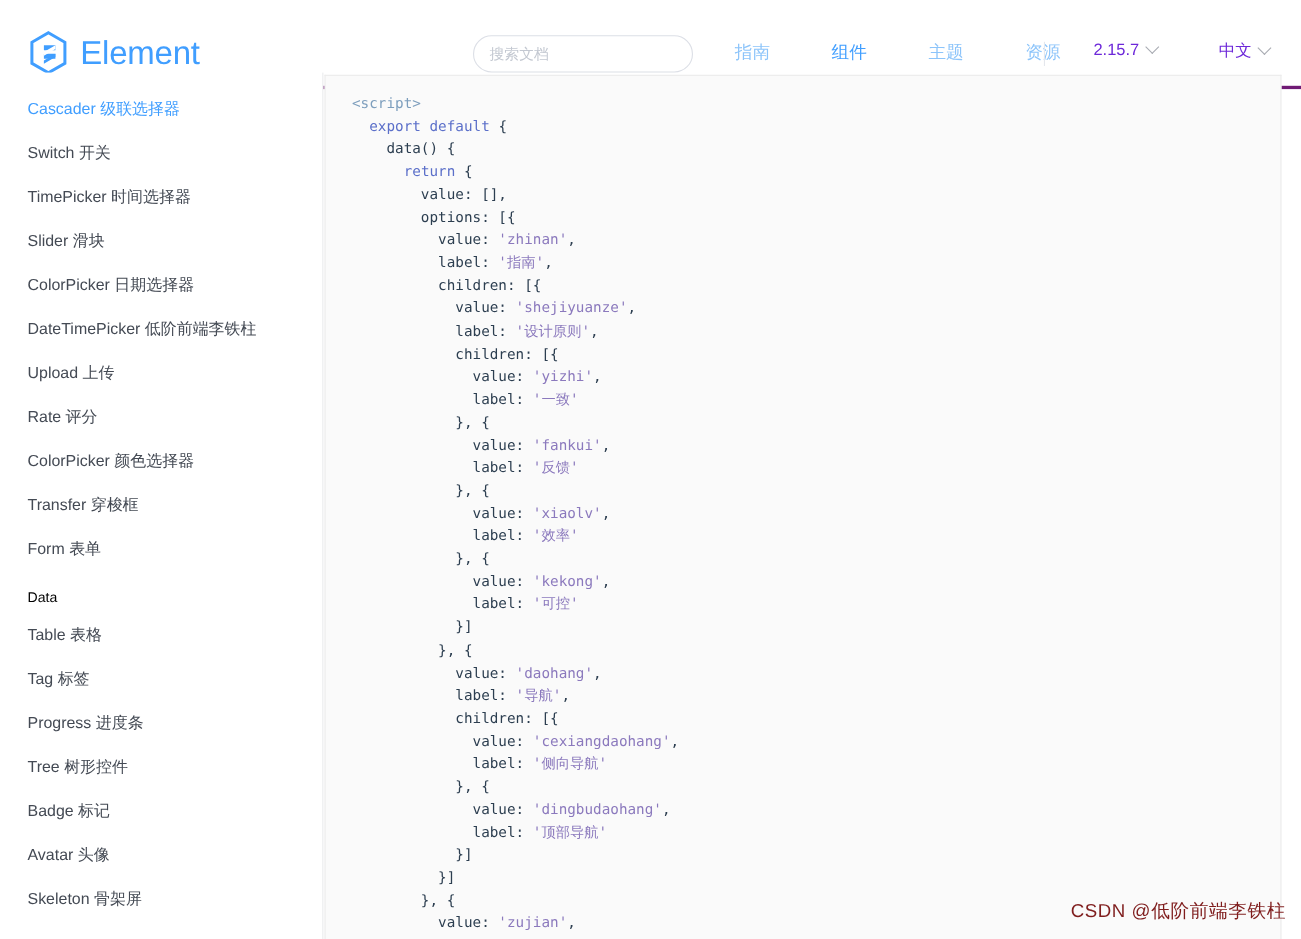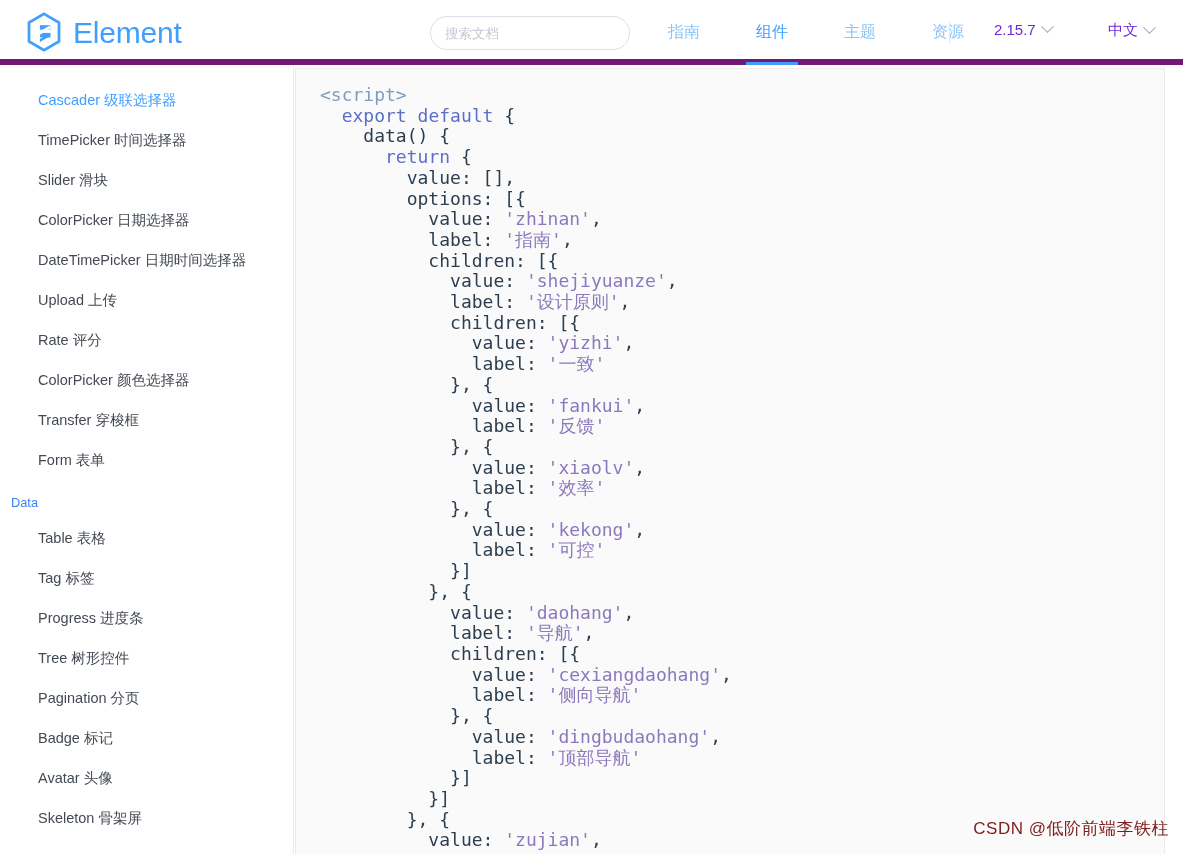--- a/index.html
+++ b/index.html
@@ -8,24 +8,24 @@
     width: 1183px; height: 854px;
     overflow: hidden;
     background: #ffffff;
     font-family: "Liberation Sans", "DejaVu Sans", sans-serif;
     -webkit-font-smoothing: antialiased;
   }
 
   
   #header {
     position: absolute;
-    top: 0; left: 0;
+    top: 16px; left: 0;
     width: 1183px; height: 65px;
     background: #ffffff;
-    border-bottom: 6px solid #701a75;
+    border-bottom: 3px solid #701a75;
   }
   #brand {
     position: absolute;
     left: 24px; top: 11px;
     display: flex; align-items: center;
     gap: 9px;
     height: 42px;
   }
   #brand .logo-mark { width: 40px; height: 42px; display:block; }
   #brand .logo-word {
@@ -118,51 +118,51 @@
     width: 294px;
     height: 788px;
     background: #fff;
     border-right: 1px solid #eaebed;
     padding-top: 14px;
     overflow: hidden;
   }
   .side-item {
     height: 40px;
     line-height: 40px;
-    padding-left: 38px;
+    padding-left: 25px;
     font-size: 14.5px;
     color: #444a54;
     cursor: pointer;
     white-space: nowrap;
   }
   .side-item.active { color: #409eff; }
   .side-group {
     height: 38px;
     line-height: 46px;
-    padding-left: 11px;
+    padding-left: 25px;
     font-size: 12.8px;
-    color: #3b82f6;
+    color: #000000;
   }
 
   
   #code-panel {
     position: absolute;
     left: 295px; top: 68px;
     width: 870px;
     height: 786px;
     background: #fafafa;
     border: 1px solid #ebebeb;
     border-bottom: none;
     overflow: hidden;
   }
   #code {
     margin: 0;
     padding: 16px 0 0 24px;
     font-family: "DejaVu Sans Mono", "Liberation Mono", monospace;
-    font-size: 18px;
+    font-size: 13px;
     line-height: 20.7px;
     color: #2c3e50;
     white-space: pre;
     tab-size: 2;
   }
   .tok-tag   { color: #7d9ebd; }
   .tok-kw    { color: #5b6fc9; }
   .tok-str   { color: #8b79bd; }
 
   
@@ -210,35 +210,35 @@
   </div>
 
   <div class="header-select" id="lang-select">
     <span>中文</span>
     <span class="chev"></span>
   </div>
 </div>
 
 <div id="sidebar">
     <div class="side-item active">Cascader 级联选择器</div>
+    <div class="side-item">Switch 开关</div>
     <div class="side-item">TimePicker 时间选择器</div>
     <div class="side-item">Slider 滑块</div>
     <div class="side-item">ColorPicker 日期选择器</div>
-    <div class="side-item">DateTimePicker 日期时间选择器</div>
+    <div class="side-item">DateTimePicker 低阶前端李铁柱</div>
     <div class="side-item">Upload 上传</div>
     <div class="side-item">Rate 评分</div>
     <div class="side-item">ColorPicker 颜色选择器</div>
     <div class="side-item">Transfer 穿梭框</div>
     <div class="side-item">Form 表单</div>
     <div class="side-group">Data</div>
     <div class="side-item">Table 表格</div>
     <div class="side-item">Tag 标签</div>
     <div class="side-item">Progress 进度条</div>
     <div class="side-item">Tree 树形控件</div>
-    <div class="side-item">Pagination 分页</div>
     <div class="side-item">Badge 标记</div>
     <div class="side-item">Avatar 头像</div>
     <div class="side-item">Skeleton 骨架屏</div>
   </div>
 
 <div id="code-panel">
   <pre id="code"><span class="tok-tag">&lt;script&gt;</span>
   <span class="tok-kw">export</span> <span class="tok-kw">default</span> {
     data() {
       <span class="tok-kw">return</span> {

